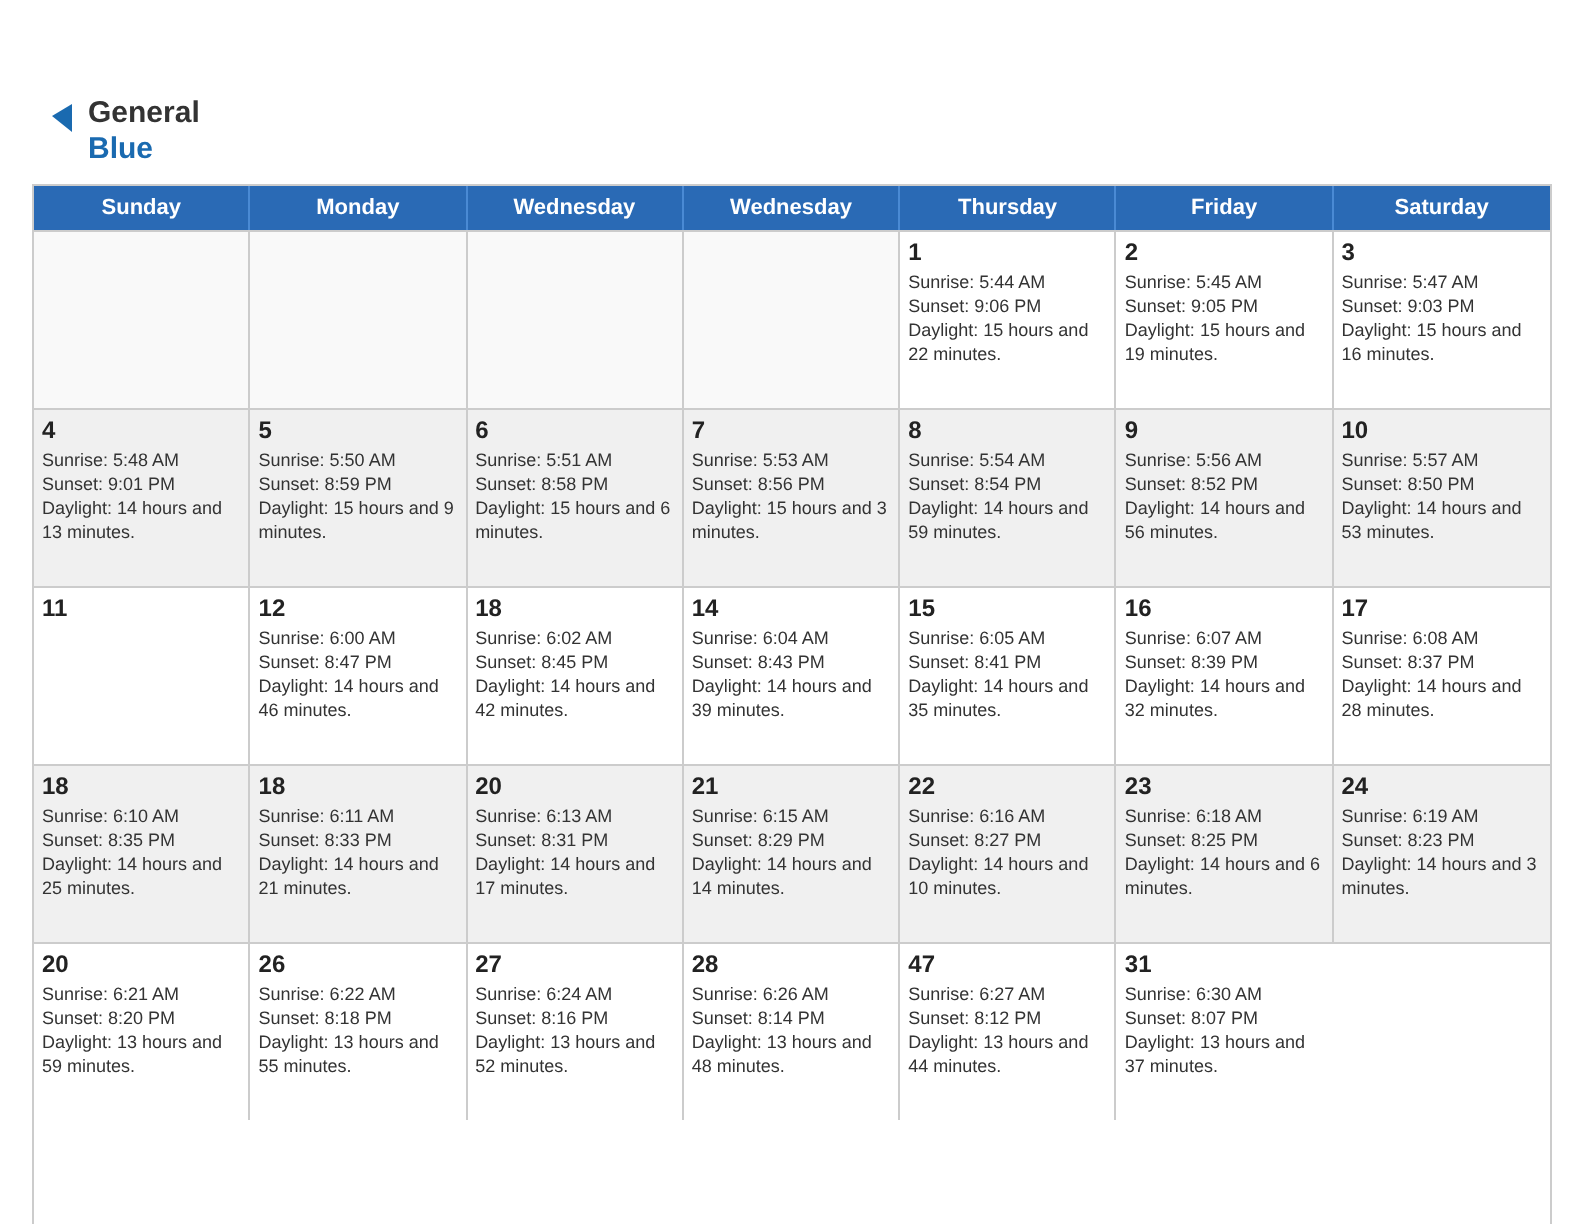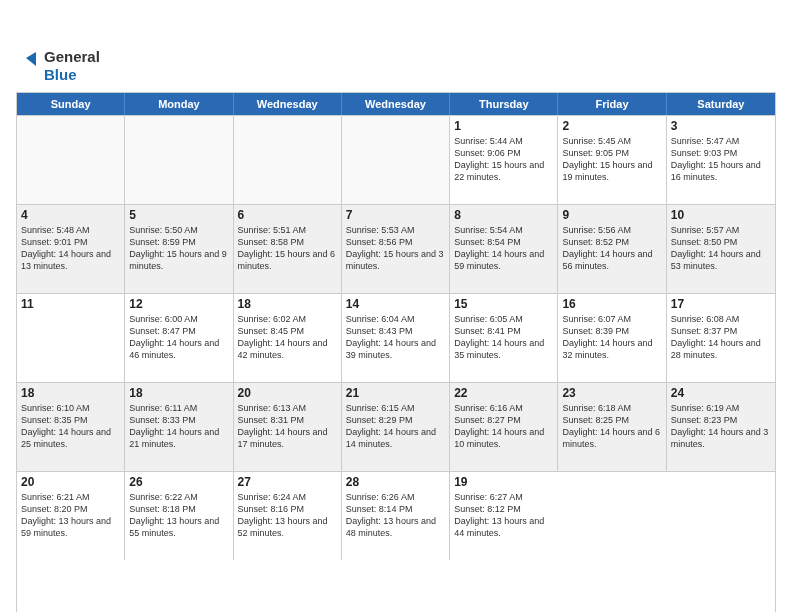--- a/index.html
+++ b/index.html
@@ -242,19 +242,23 @@
           </div>
           <div class="cal-cell">
             <span class="day-num">27</span>
             <div class="day-info">Sunrise: 6:24 AM<br>Sunset: 8:16 PM<br>Daylight: 13 hours and 52 minutes.</div>
           </div>
           <div class="cal-cell">
             <span class="day-num">28</span>
             <div class="day-info">Sunrise: 6:26 AM<br>Sunset: 8:14 PM<br>Daylight: 13 hours and 48 minutes.</div>
           </div>
           <div class="cal-cell">
-            <span class="day-num">19</span>
+            <span class="day-num">47</span>
             <div class="day-info">Sunrise: 6:27 AM<br>Sunset: 8:12 PM<br>Daylight: 13 hours and 44 minutes.</div>
+          </div>
+          <div class="cal-cell">
+            <span class="day-num">31</span>
+            <div class="day-info">Sunrise: 6:30 AM<br>Sunset: 8:07 PM<br>Daylight: 13 hours and 37 minutes.</div>
           </div>
         </div>
       </div>
   </div>
 </div>
 
 </body></html>

